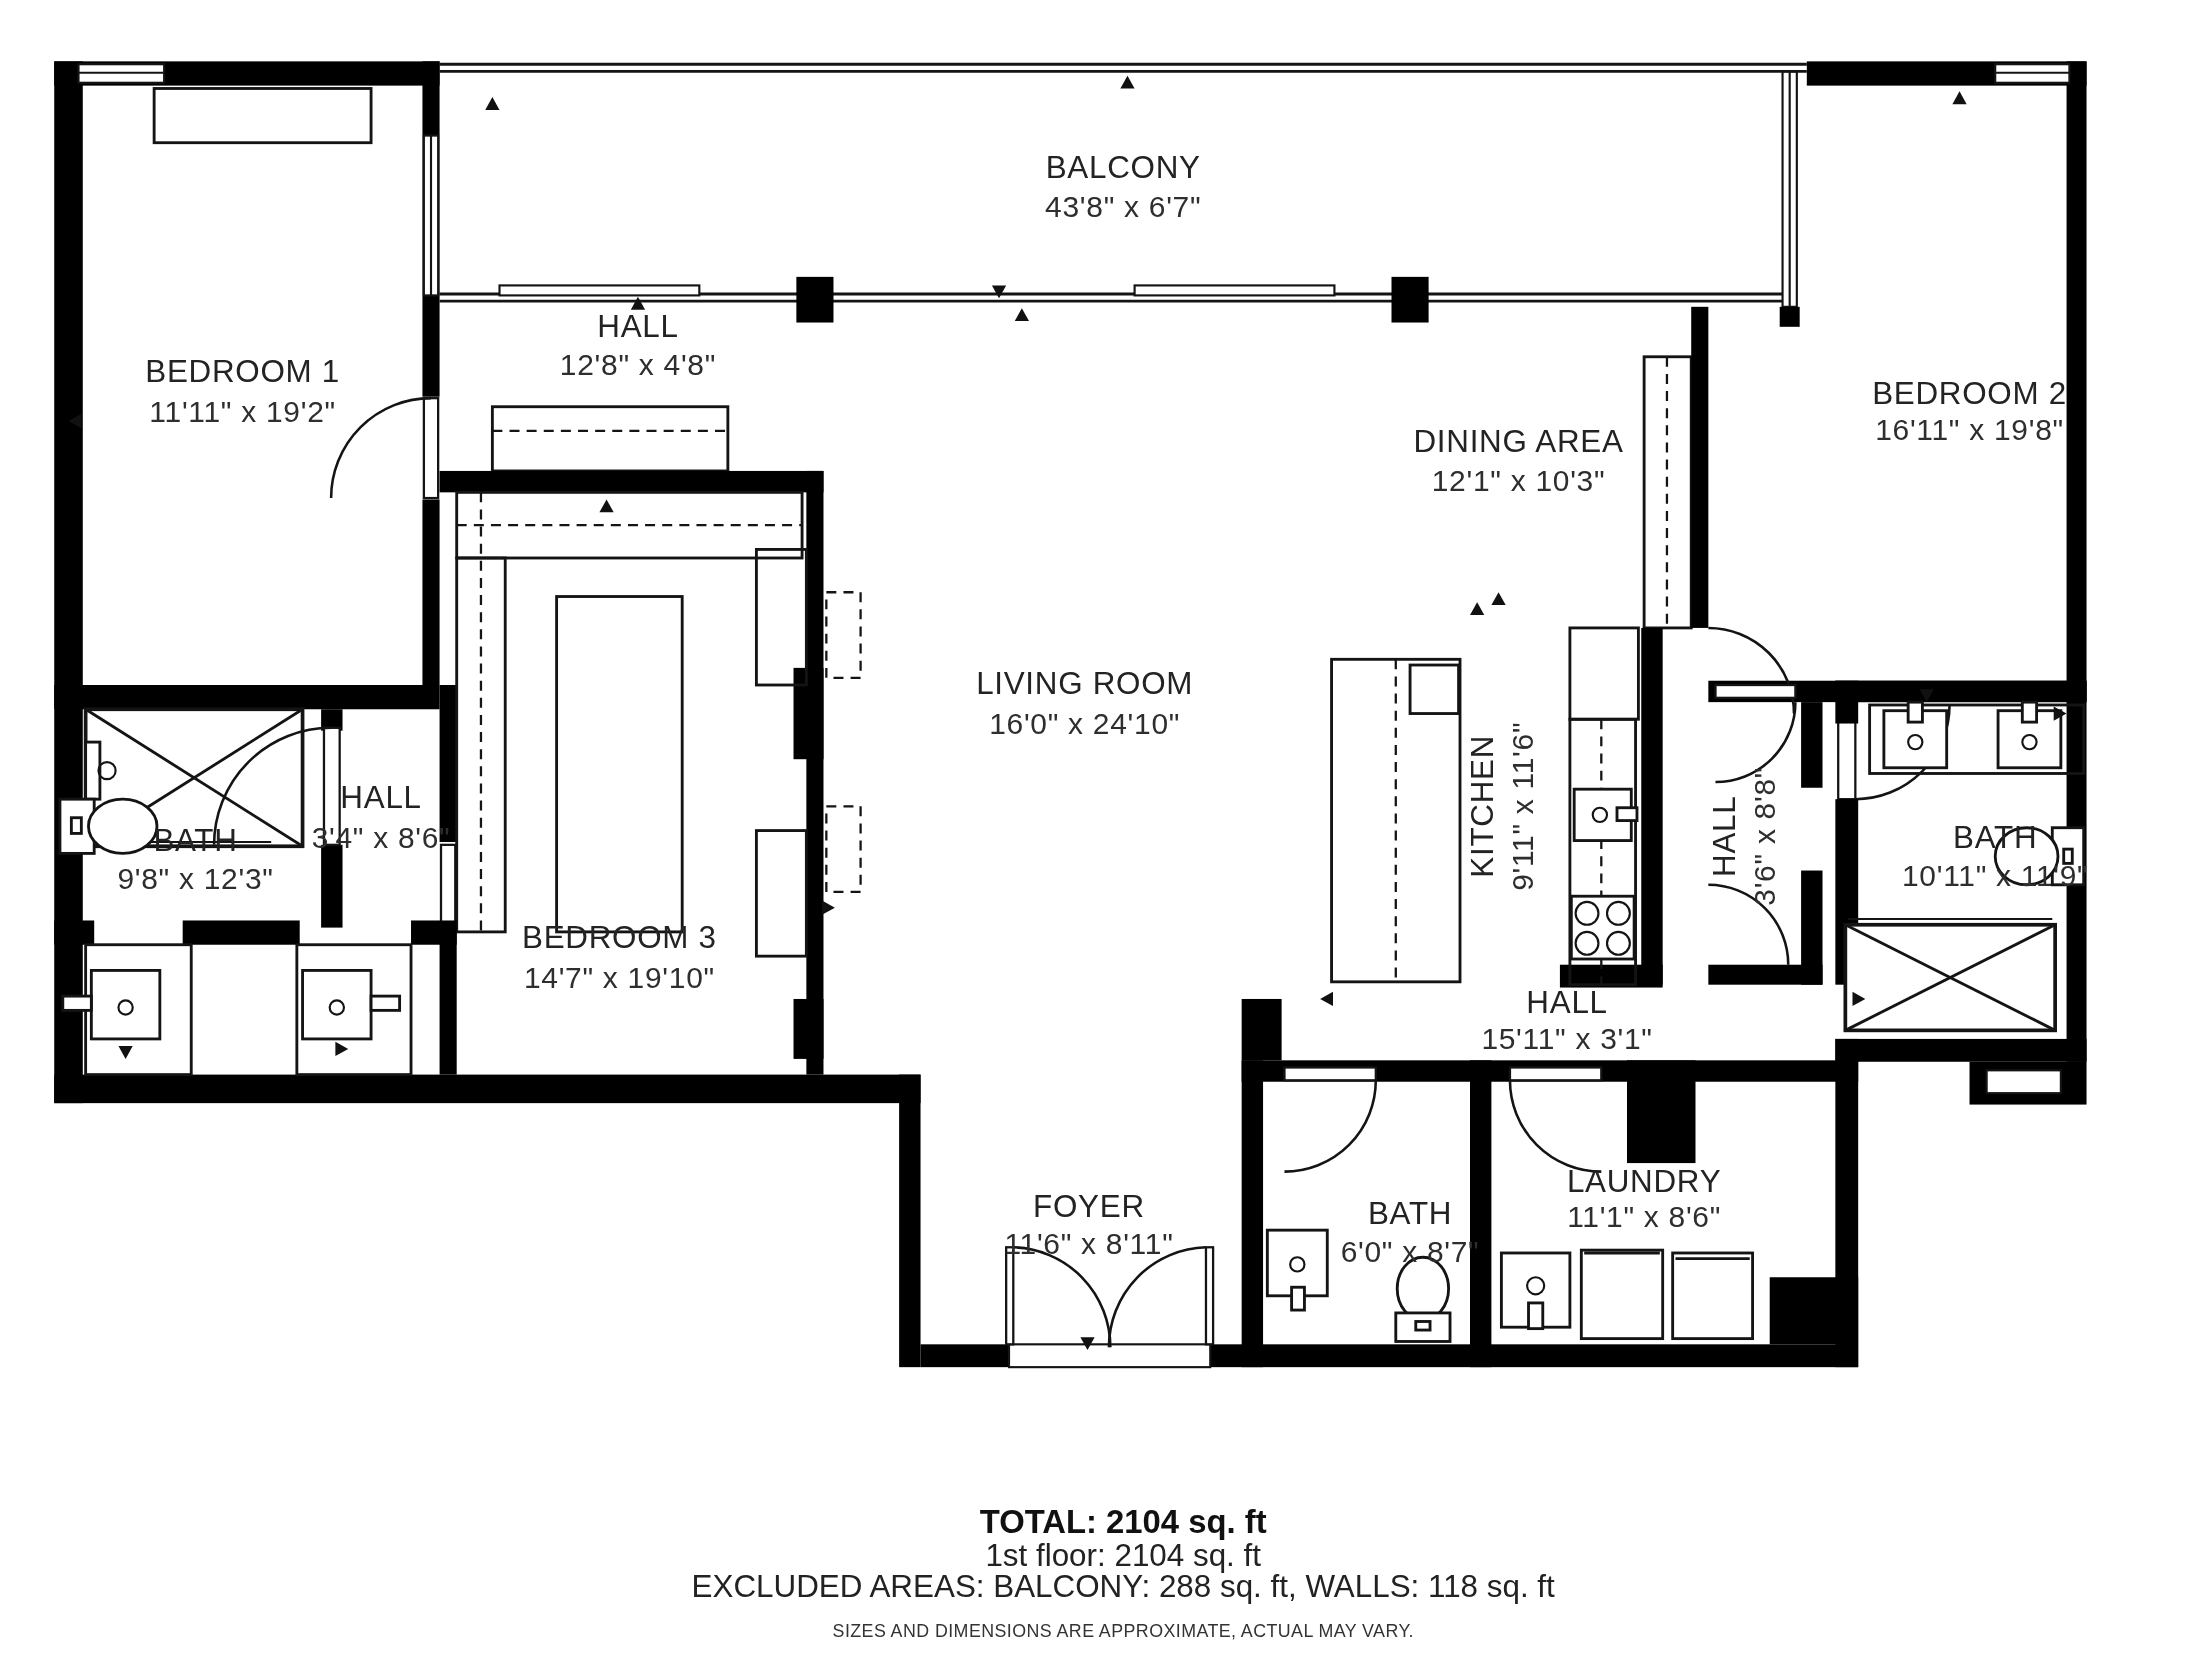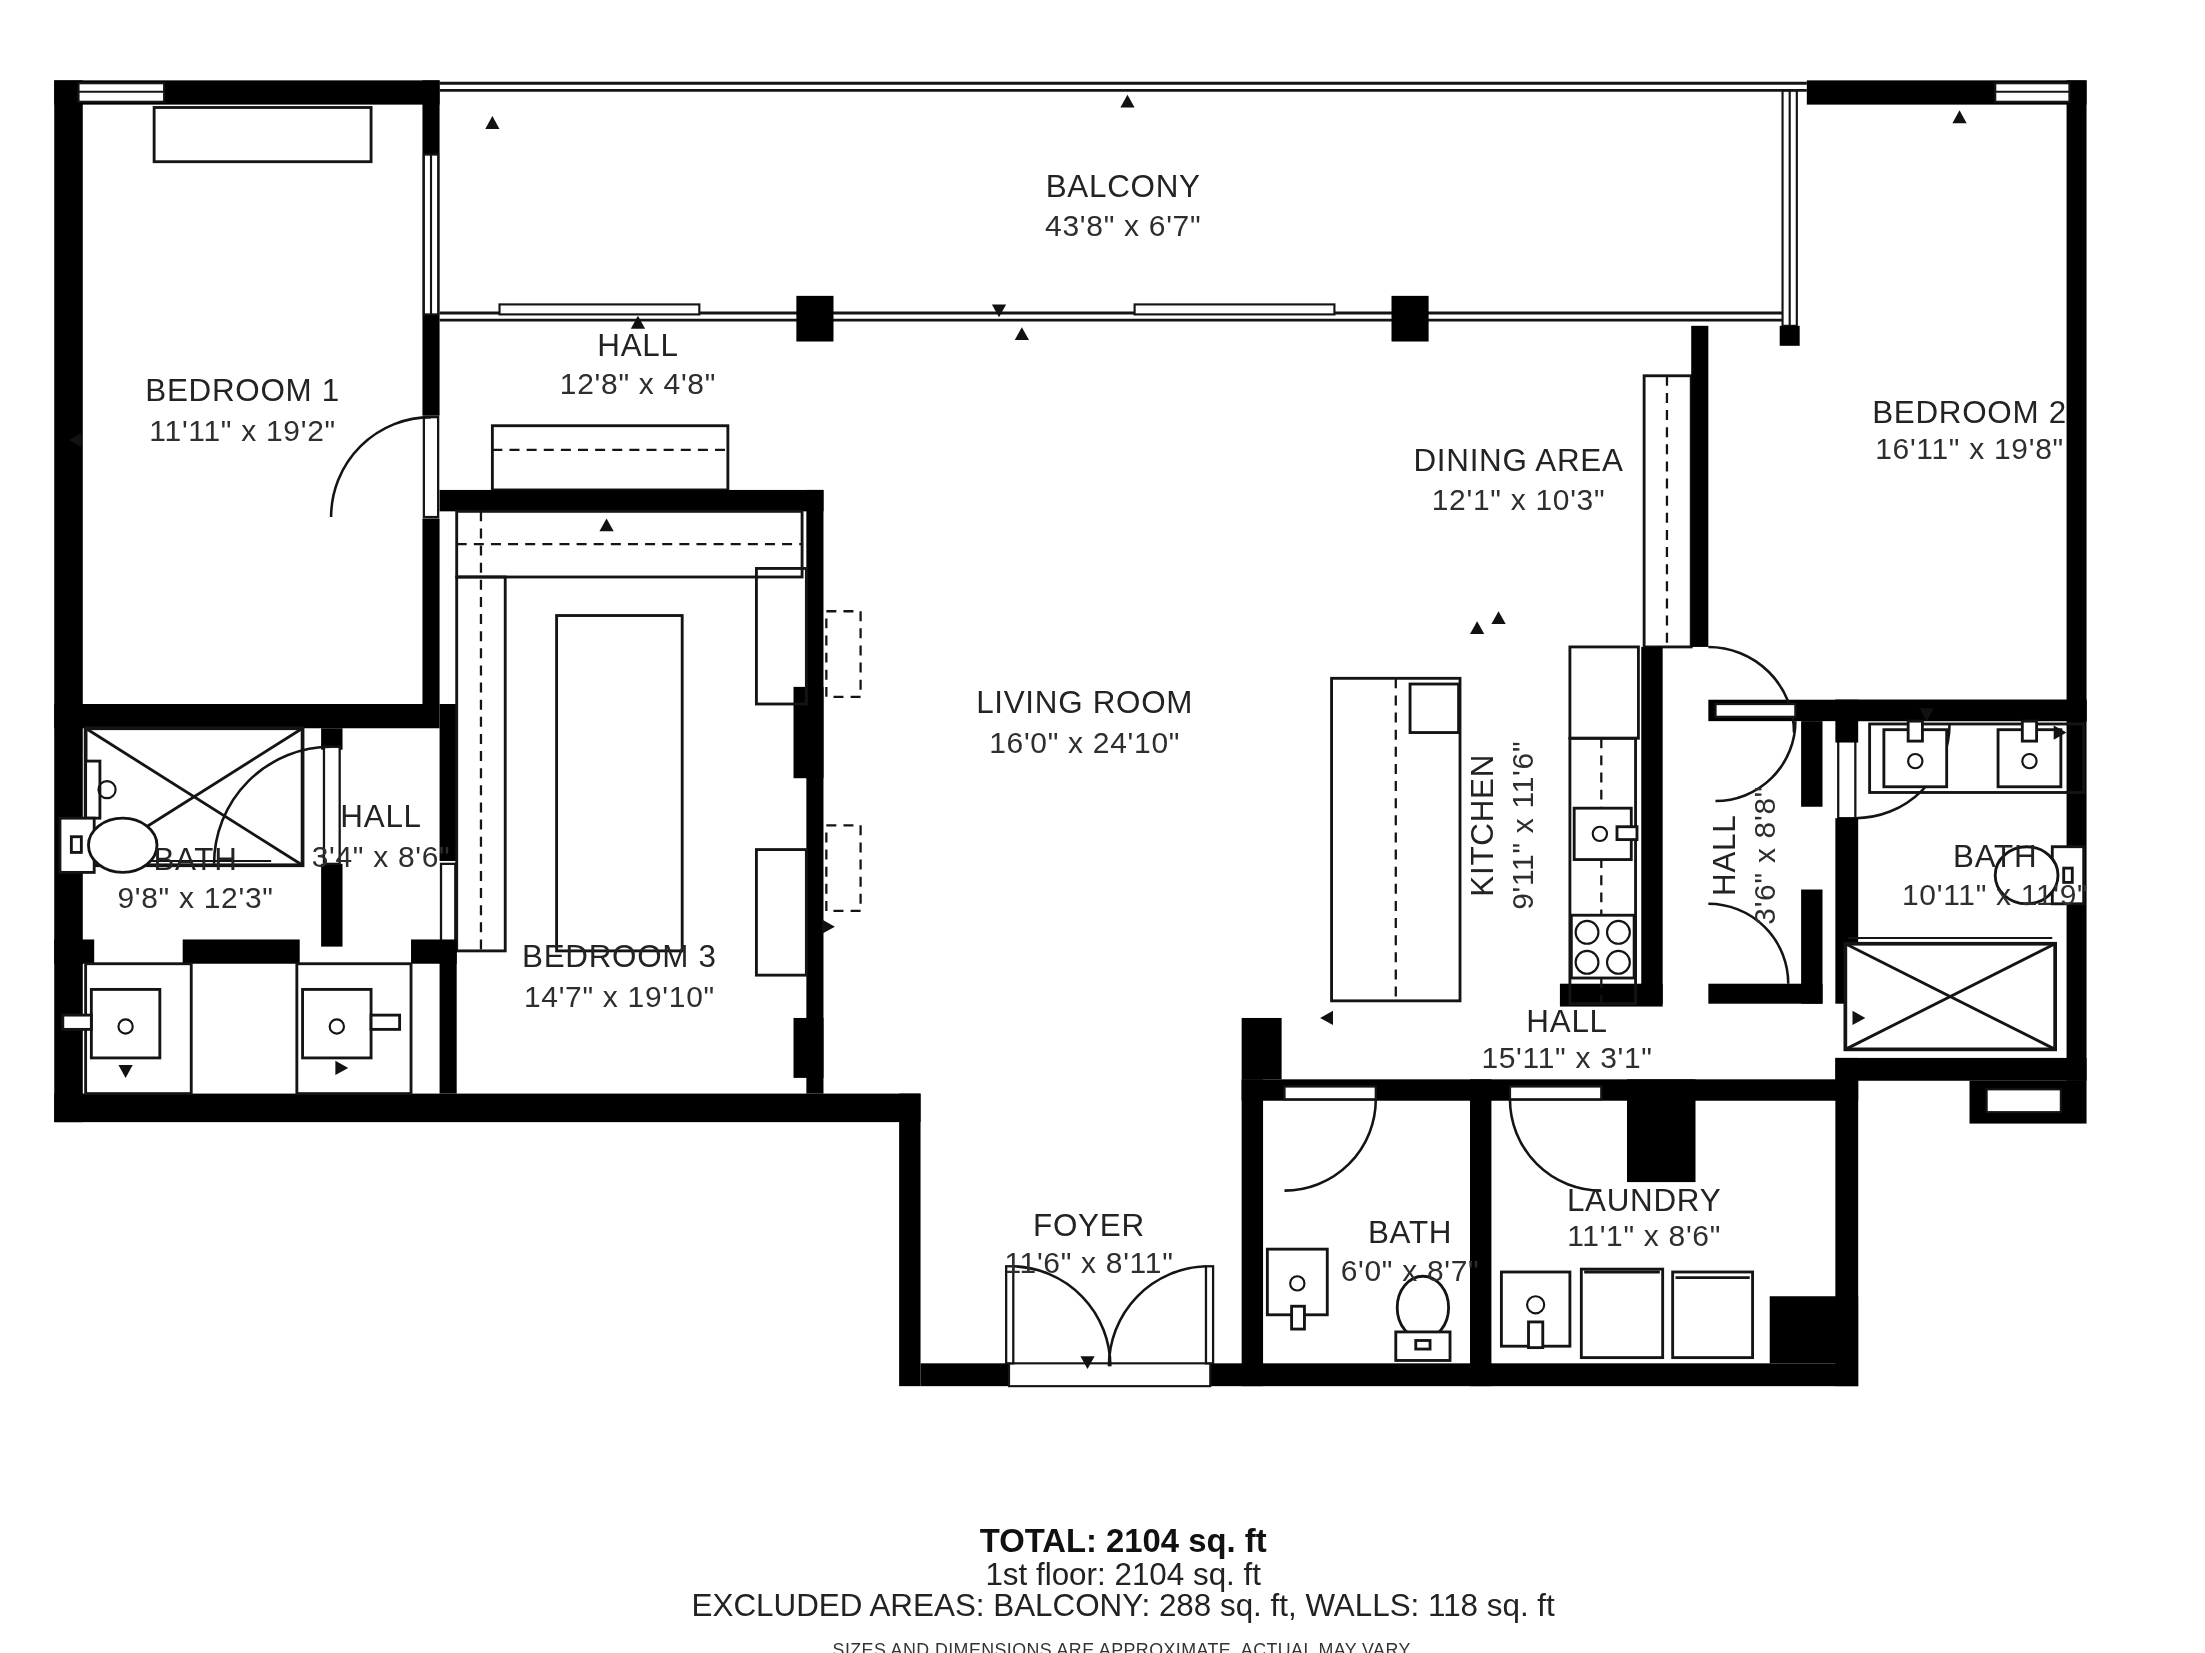--- a/index.html
+++ b/index.html
@@ -1,17 +1,17 @@
 <!DOCTYPE html>
 <html style="font-size:11.8px"><head>
 <meta charset="utf-8">
 <style>
   html,body{margin:0;padding:0;background:#ffffff;}
   body{width:2205px;height:1654px;font-family:"Liberation Sans",sans-serif;}
-  #plan-wrap{width:2205px;height:1404px;margin-top:19px;}
+  #plan-wrap{width:2205px;height:1404px;}
   svg{display:block;}
   .wall{fill:#000000;stroke:none;}
   .thin{fill:none;stroke:#141414;stroke-width:2;}
   .thin15{fill:none;stroke:#141414;stroke-width:1.5;}
   .fix{fill:#ffffff;stroke:#141414;stroke-width:2;}
   .fix25{fill:#ffffff;stroke:#141414;stroke-width:2.6;}
   .dash{fill:none;stroke:#141414;stroke-width:1.6;stroke-dasharray:7 5;}
   .arc{fill:none;stroke:#141414;stroke-width:1.8;}
   .leaf{fill:#ffffff;stroke:#141414;stroke-width:1.6;}
   .winfill{fill:#ffffff;stroke:#141414;stroke-width:1.5;}

